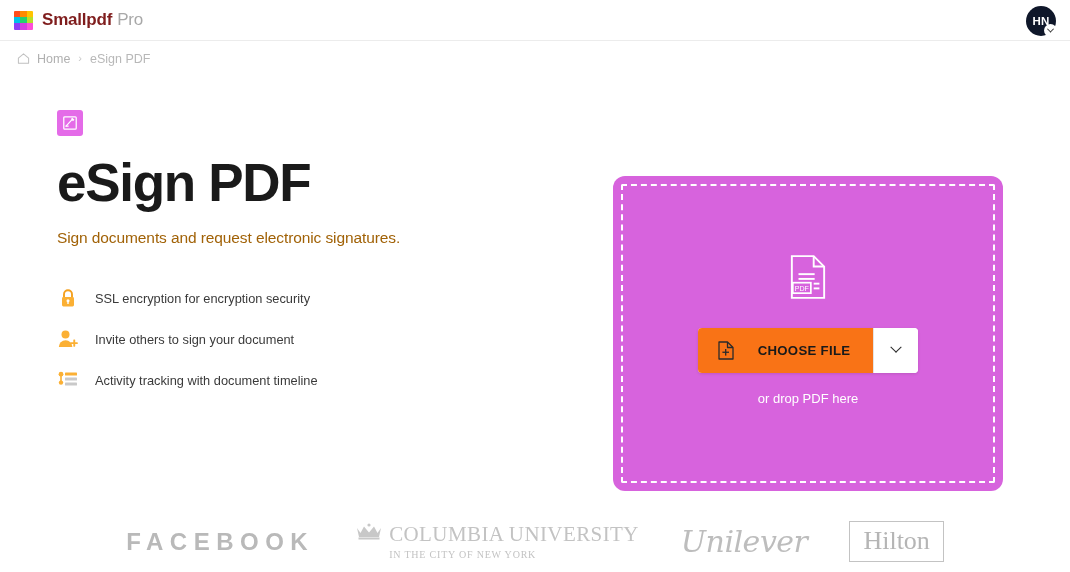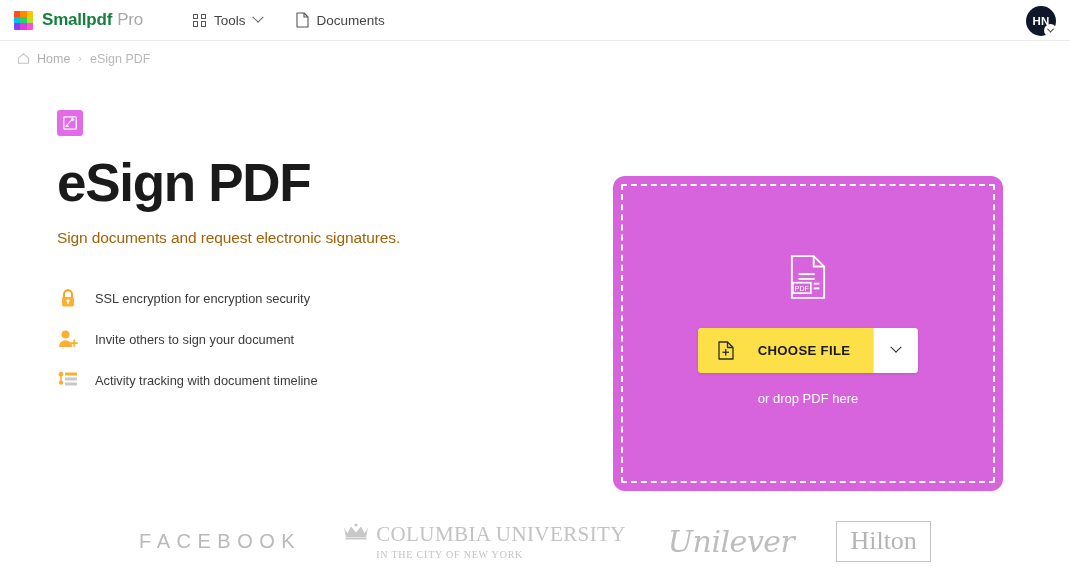--- a/index.html
+++ b/index.html
@@ -24,21 +24,21 @@
     width: 19px; height: 19px;
     display: grid;
     grid-template-columns: repeat(3, 1fr);
     grid-template-rows: repeat(3, 1fr);
     border-radius: 1px;
     overflow: hidden;
   }
   .brand-text {
     font-size: 17px;
     font-weight: bold;
-    color: #15803d;
+    color: #7f1d1d;
     letter-spacing: -0.2px;
   }
   .brand-pro {
     font-size: 17px;
     color: #a8a8a8;
     font-weight: normal;
     margin-left: 5px;
     letter-spacing: -0.2px;
   }
 
@@ -157,21 +157,21 @@
     background: #fff;
     border-radius: 4px;
     box-shadow: 0 1px 3px rgba(0,0,0,0.12);
     overflow: hidden;
   }
   .choose-btn {
     display: flex; align-items: center; gap: 24px;
     padding: 13px 23px 13px 20px;
     font-size: 13.2px; font-weight: bold;
     color: #1a1a1a; letter-spacing: 0.3px;
-    cursor: pointer; background: #fde047;
+    cursor: pointer; background: #f97316;
     border: none;
     font-family: "Liberation Sans", sans-serif;
   }
   .choose-split {
     width: 45px;
     border-left: 1px solid #e4e4e4;
     display: flex; align-items: center; justify-content: center;
     cursor: pointer; background: #fff;
   }
   .choose-split i {
@@ -190,22 +190,22 @@
   .logos {
     position: absolute;
     left: 0; right: 0; bottom: 10px;
     display: flex;
     align-items: center;
     justify-content: center;
     gap: 42px;
     color: #bdbdbd;
   }
   .logo-facebook {
-    font-size: 20px; letter-spacing: 6.5px;
-    color: #b9b9b9; font-weight: normal;
+    font-size: 24px; letter-spacing: 6.5px;
+    color: #b9b9b9; font-weight: bold;
     font-family: "Liberation Sans", sans-serif;
   }
   .logo-columbia {
     display: flex; gap: 7px;
     font-family: "Liberation Serif", serif; color: #c3c3c3;
   }
   .columbia-text { display: flex; flex-direction: column; }
   .columbia-main { font-size: 21px; letter-spacing: 0.4px; line-height: 1.1; }
   .columbia-sub { font-size: 10px; letter-spacing: 0.8px; margin-top: 2px; }
   .logo-unilever {
@@ -235,39 +235,20 @@
         <span style="background:#b6e02a"></span>
       <span style="background:#8b3ff5"></span>
         <span style="background:#d63ce0"></span>
         <span style="background:#ff4fd8"></span>
     </div>
     <div>
       <span class="brand-text">Smallpdf</span><span class="brand-pro">Pro</span>
     </div>
   </div>
 
-  <div class="nav">
-    <div class="nav-item">
-      <span class="grid-icon">
-        <span></span>
-          <span></span>
-          <span></span>
-          <span></span>
-      </span>
-      <span>Tools</span>
-      <span class="chev"></span>
-    </div>
-    <div class="nav-item">
-      <svg class="doc-icon-sm" viewBox="0 0 13 16">
-        <path d="M1 1 h7 l4 4 v10 h-11 z" fill="none" stroke="#555" stroke-width="1.1" stroke-linejoin="round"></path>
-        <path d="M8 1 v4 h4" fill="none" stroke="#555" stroke-width="1.1" stroke-linejoin="round"></path>
-      </svg>
-      <span>Documents</span>
-    </div>
-  </div>
 
   <div class="avatar-wrap">
     <div class="avatar">HN</div>
     <div class="avatar-caret">
         <i></i>
       </div>
   </div>
 </div>
 
 <div class="breadcrumb">

